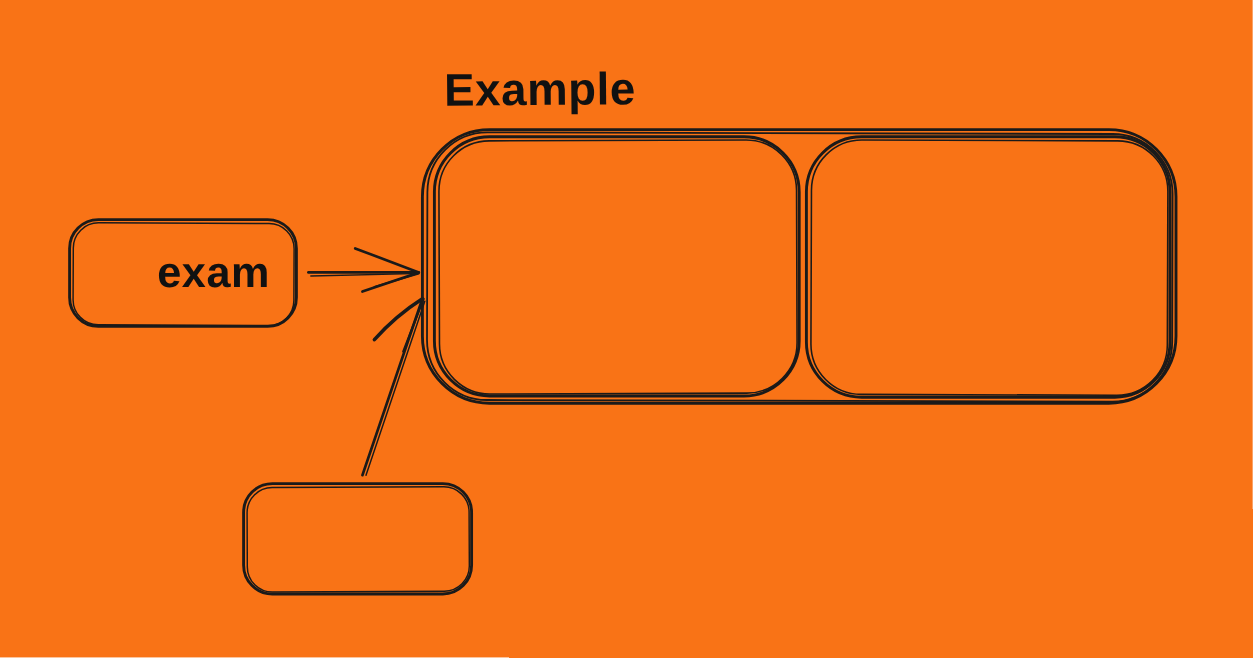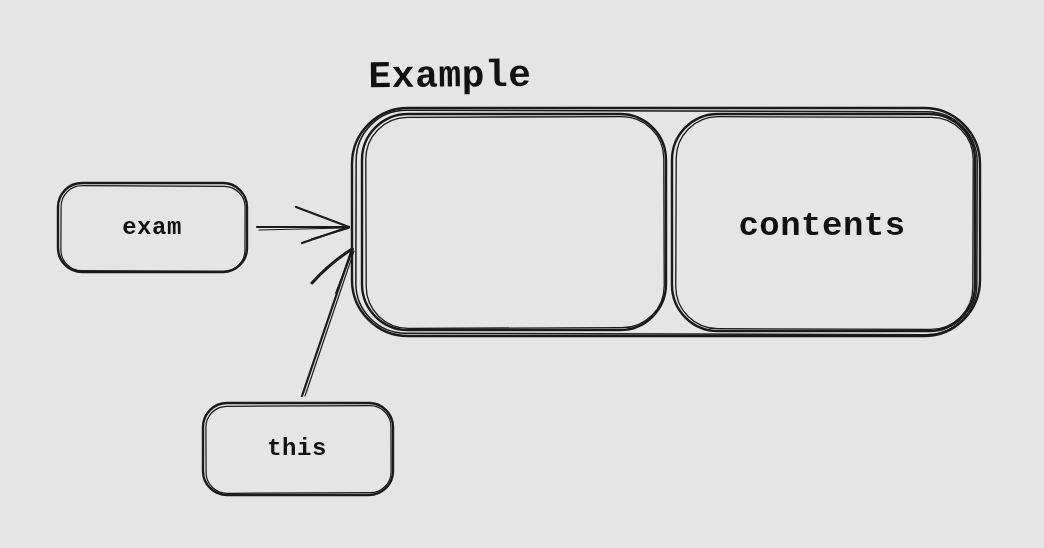--- a/index.html
+++ b/index.html
@@ -4,23 +4,23 @@
 <style>
   html, body {
     margin: 0;
     padding: 0;
     background: #ffffff;
   }
   .canvas {
     position: relative;
     width: 1044px;
     height: 548px;
-    background: #e5e5e5;
+    background: #f97316;
     overflow: hidden;
-    font-family: Liberation Mono, monospace;
+    font-family: Liberation Sans, sans-serif;
   }
   .canvas svg {
     position: absolute;
     inset: 0;
   }
   .label {
     position: absolute;
     transform: translate(-50%, -50%);
     color: #111111;
     font-weight: bold;
@@ -28,21 +28,22 @@
     letter-spacing: 0.5px;
   }
   .label.title {
     font-size: 38px;
     transform: translate(-50%, -50%) rotate(-0.5deg);
   }
   .label.cell {
     font-size: 34px;
   }
   .label.small {
-    font-size: 24px;
+    font-size: 36px;
+    margin-left: 26px;
   }
 </style>
 </head>
 <body>
 
 <div class="canvas">
 
   <svg width="1044" height="548" viewBox="0 0 1044 548" fill="none" stroke="#1a1a1a" stroke-linecap="round" stroke-linejoin="round">
 
     <g>
@@ -82,19 +83,17 @@
       <path d="M 302 396 L 352 249"></path>
       <path d="M 305 396 L 354 251" stroke-width="1.2"></path>
       <path d="M 312 283 Q 330 263 352 249" stroke-width="3"></path>
       <path d="M 336 293 L 353 249" stroke-width="1.8"></path>
     </g>
   </svg>
 
   <div class="label title" style="left:450px; top:76px;">Example</div>
 
 
-  <div class="label cell" style="left:822px; top:226px;">contents</div>
 
   <div class="label small" style="left:152px; top:227px;">exam</div>
 
-  <div class="label small" style="left:297px; top:448px;">this</div>
 
 </div>
 
 </body></html>

